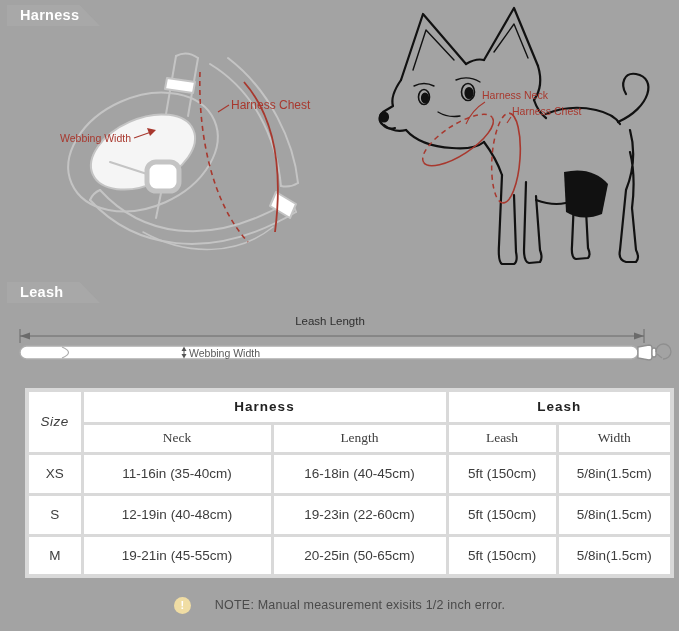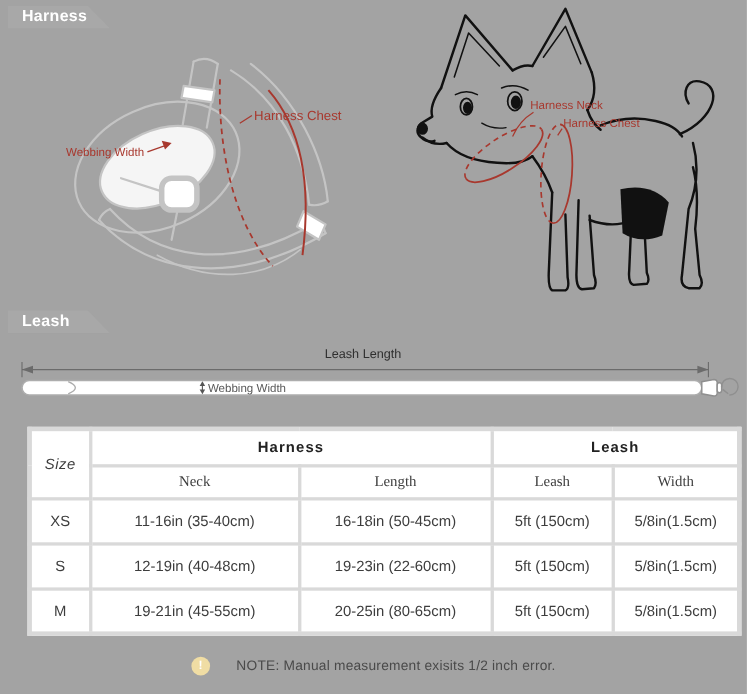--- a/index.html
+++ b/index.html
@@ -194,35 +194,35 @@
       </tr>
       <tr>
         <td class="sub-head">Neck</td>
         <td class="sub-head">Length</td>
         <td class="sub-head">Leash</td>
         <td class="sub-head">Width</td>
       </tr>
       <tr class="data-row">
         <td>XS</td>
         <td>11-16in (35-40cm)</td>
-        <td>16-18in (50-45cm)</td>
+        <td>16-18in (40-45cm)</td>
         <td>5ft (150cm)</td>
         <td>5/8in(1.5cm)</td>
       </tr>
       <tr class="data-row">
         <td>S</td>
         <td>12-19in (40-48cm)</td>
         <td>19-23in (22-60cm)</td>
         <td>5ft (150cm)</td>
         <td>5/8in(1.5cm)</td>
       </tr>
       <tr class="data-row">
         <td>M</td>
         <td>19-21in (45-55cm)</td>
-        <td>20-25in (80-65cm)</td>
+        <td>20-25in (50-65cm)</td>
         <td>5ft (150cm)</td>
         <td>5/8in(1.5cm)</td>
       </tr>
     </tbody>
   </table>
 
   <div class="note-row">
     <div class="note-icon">!</div>
     <div class="note-text">NOTE: Manual measurement exisits 1/2 inch error.</div>
   </div>

